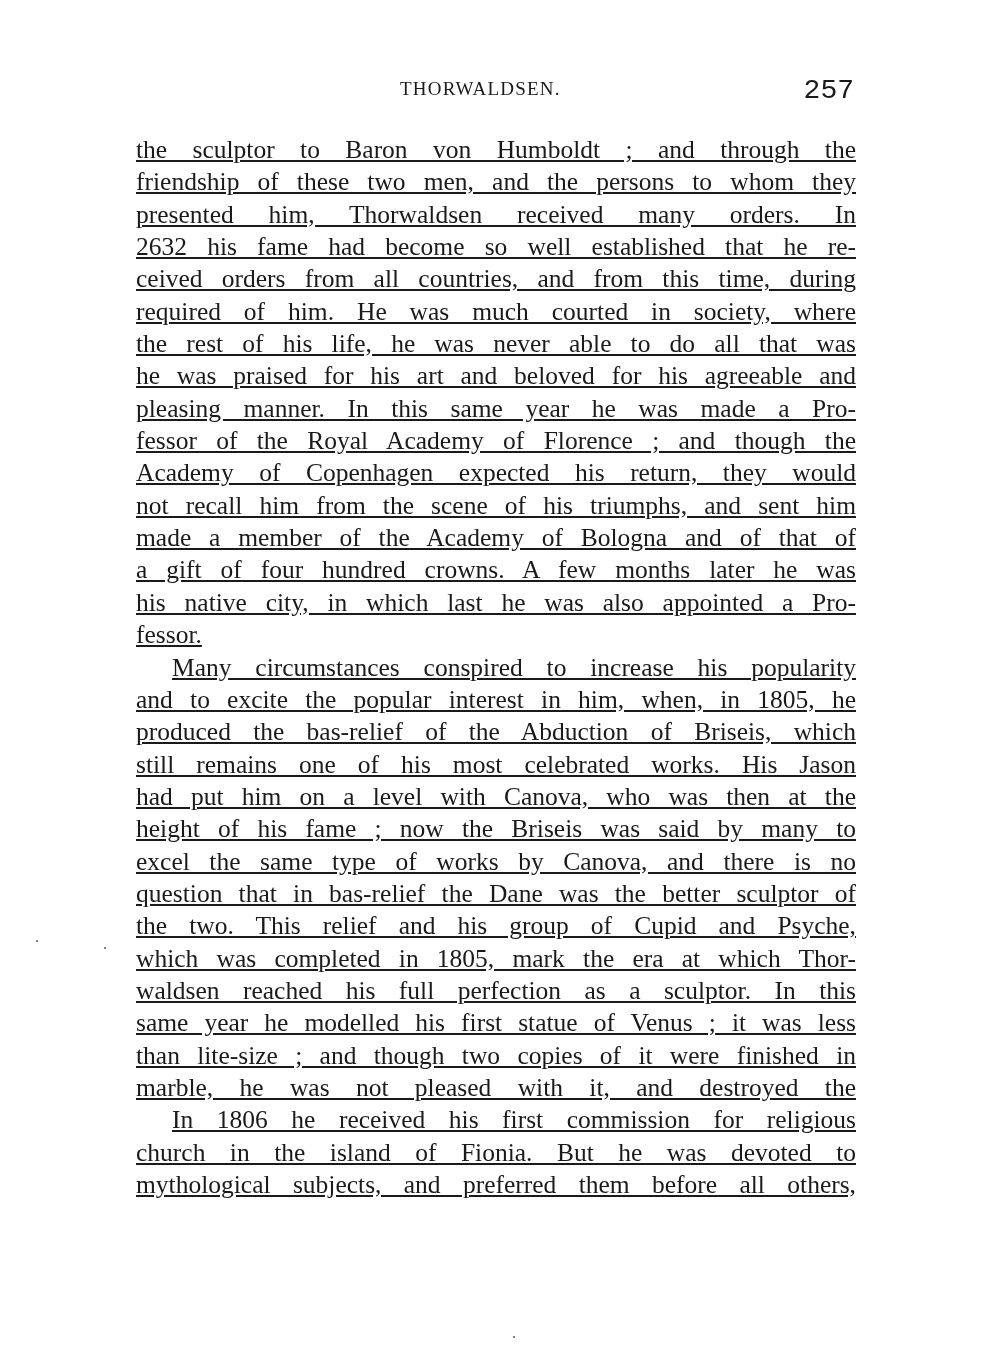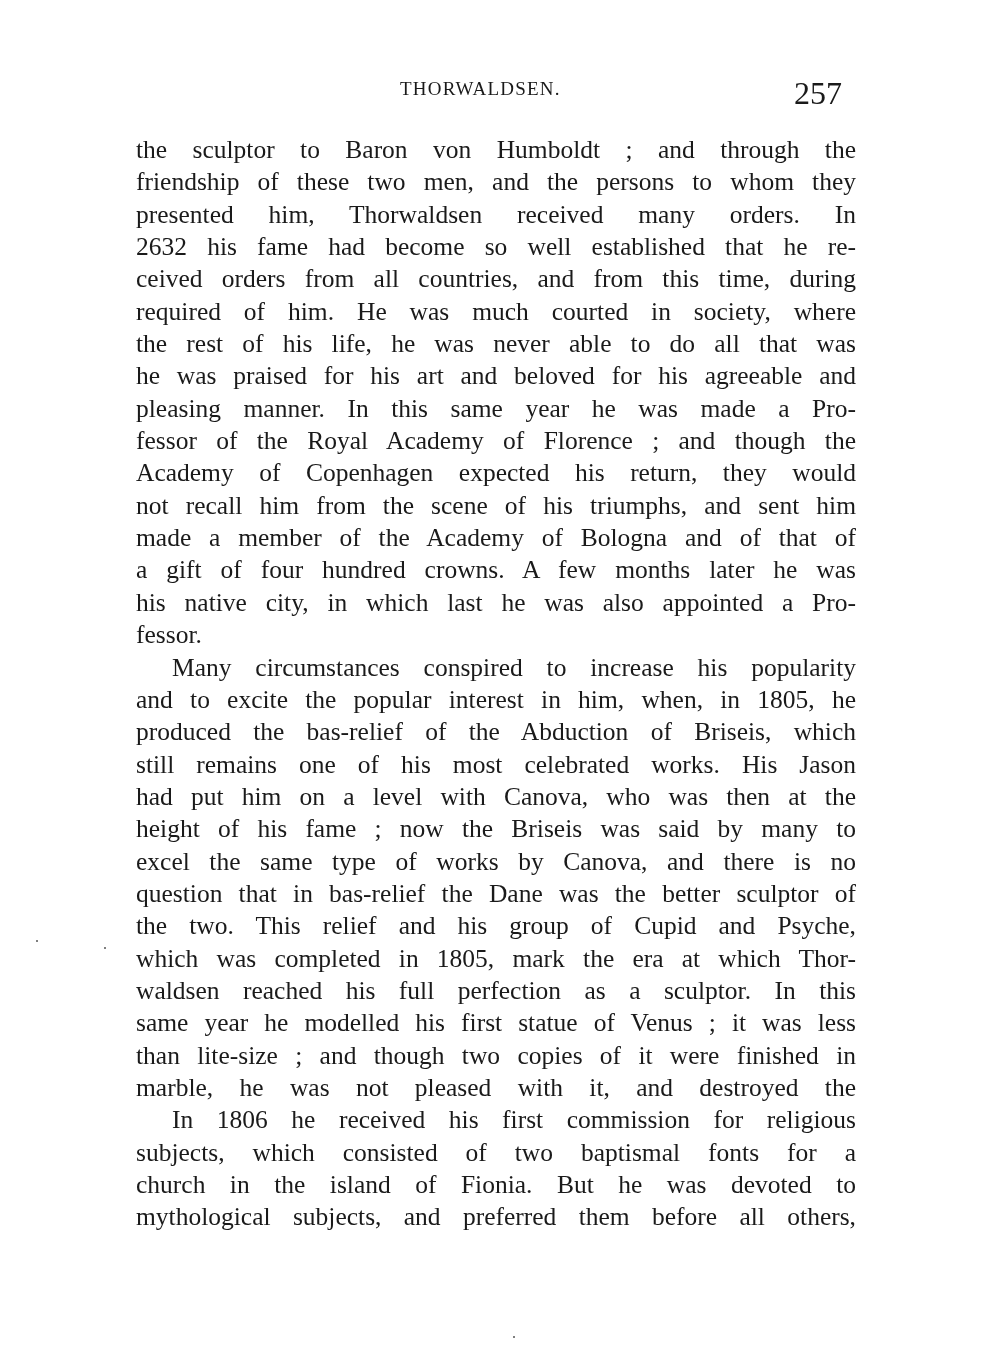--- a/index.html
+++ b/index.html
@@ -34,30 +34,32 @@
     position: absolute;
     left: 264px;
     top: 0;
     font-size: 19px;
     letter-spacing: 1.2px;
     font-variant: small-caps;
     text-transform: uppercase;
   }
   .page-number {
     position: absolute;
-    right: 14px;
+    right: 2px;
     top: -3px;
-    font-size: 32px;
+    font-size: 28px;
     font-variant-numeric: oldstyle-nums;
+    font-family: Liberation Mono, monospace;
   }
   .body-text {
     position: absolute;
     left: 136px;
     top: 134px;
     width: 720px;
+    text-decoration: underline;
   }
   .line {
     display: block;
     height: 32.35px;
     line-height: 32px;
     font-size: 25.5px;
     white-space: nowrap;
     text-align: justify;
     text-align-last: justify;
     word-spacing: 1px;
@@ -110,21 +112,20 @@
       <span class="line">height of his fame ; now the Briseis was said by many to</span>
       <span class="line">excel the same type of works by Canova, and there is no</span>
       <span class="line">question that in bas-relief the Dane was the better sculptor of</span>
       <span class="line">the two.  This relief and his group of Cupid and Psyche,</span>
       <span class="line">which was completed in 1805, mark the era at which Thor-</span>
       <span class="line">waldsen reached his full perfection as a sculptor.  In this</span>
       <span class="line">same year he modelled his first statue of Venus ; it was less</span>
       <span class="line">than lite-size ; and though two copies of it were finished in</span>
       <span class="line">marble, he was not pleased with it, and destroyed the</span>
       <span class="line indent">In 1806 he received his first commission for religious</span>
-      <span class="line">subjects, which consisted of two baptismal fonts for a</span>
       <span class="line">church in the island of Fionia.  But he was devoted to</span>
       <span class="line">mythological subjects, and preferred them before all others,</span>
     </div>
 
   <span class="speck" style="left:36px; top:940px;"></span>
   <span class="speck" style="left:104px; top:947px;"></span>
   <span class="speck" style="left:513px; top:1336px;"></span>
 </div>
 
 </body></html>

